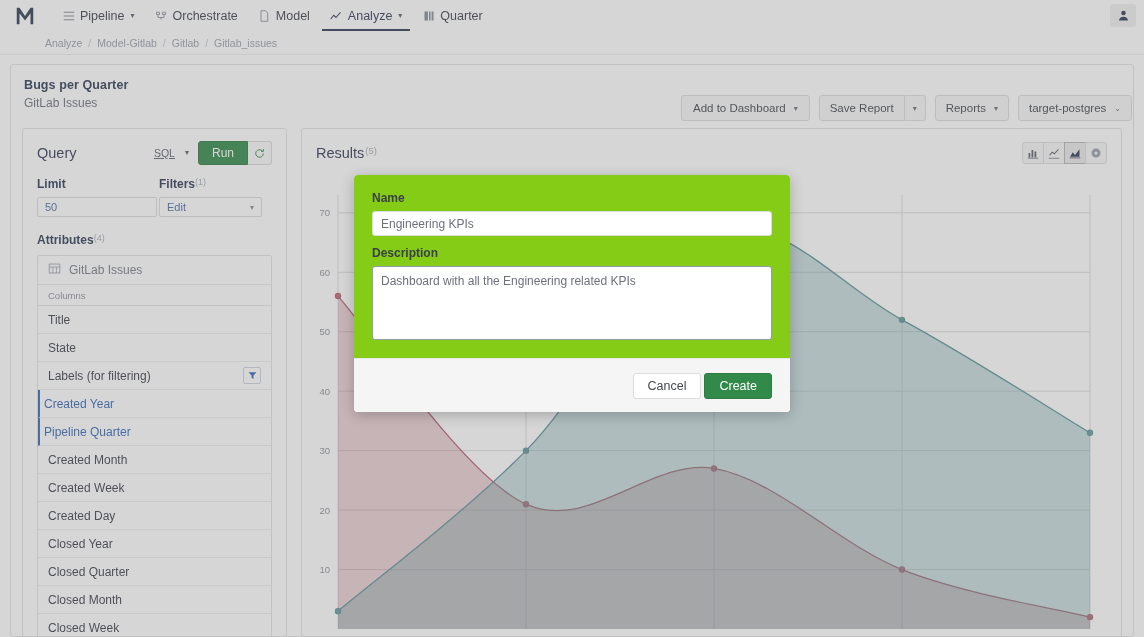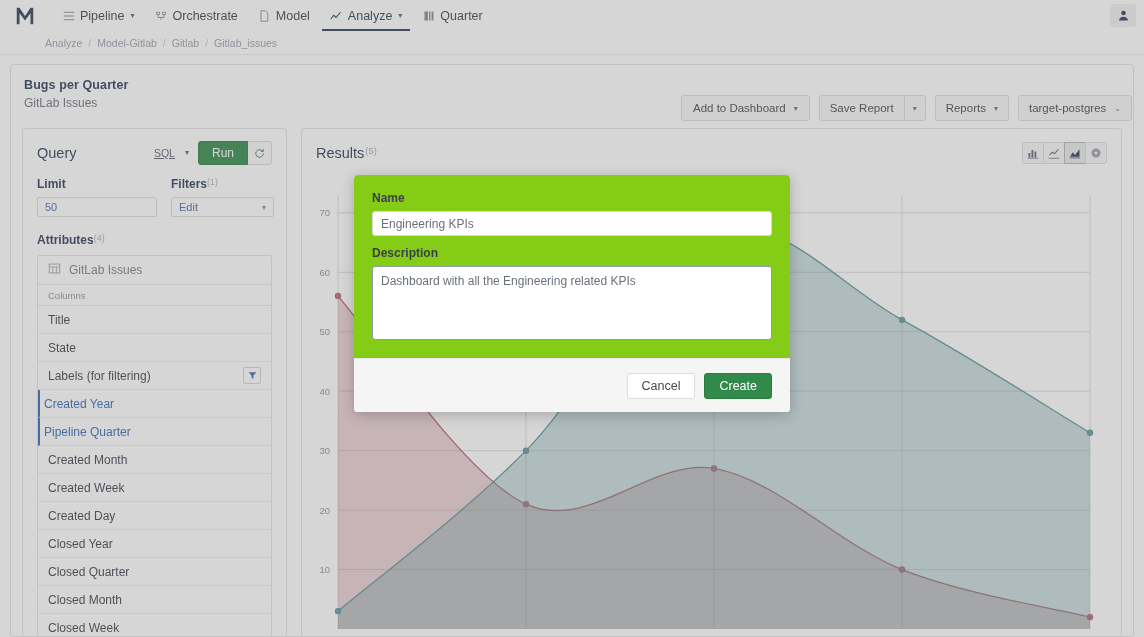--- a/index.html
+++ b/index.html
@@ -109,21 +109,21 @@
     border:1px solid #2c7c43; border-radius:3px 0 0 3px; cursor:pointer;
   }
   .refresh-btn {
     width:24px; height:24px; border:1px solid #d8d8d8; border-left:none;
     border-radius:0 3px 3px 0; background:#fafafa;
     display:flex; align-items:center; justify-content:center; cursor:pointer;
     color:#31894a; font-size:11px;
   }
 
   .qbody { padding: 0 14px; }
-  .field-row { display:flex; gap:14px; }
+  .field-row { display:flex; gap:2px; }
   .field { }
   .field-label { font-size:12px; font-weight:bold; color:#2f3a56; margin-bottom:6px; display:block; }
   .field-label .cnt { font-weight:normal; font-size:9px; color:#a9aeb7; vertical-align:top;}
   .limit-input {
     width:120px; height:20px; border:1px solid #dcdcdc; border-radius:2px;
     background:#fff; font-size:11px; color:#4a6fa5; padding:0 7px;
     font-family:"Liberation Sans", sans-serif;
   }
   .filters-select {
     width:103px; height:20px; border:1px solid #dcdcdc; border-radius:2px;
@@ -203,21 +203,21 @@
   }
   .mtextarea {
     width:100%; height:74px; border:1px solid #8e9bb0; border-radius:3px;
     font-size:12px; color:#6b717c; padding:7px 8px; background:#fff;
     resize:none; font-family:"Liberation Sans", sans-serif; line-height:1.3;
     outline:none;
   }
   .mgap { height:10px; }
   .modal-foot {
     height:54px; background:#f5f5f5; border-top:1px solid #e6e6e6;
-    display:flex; align-items:center; justify-content:flex-end; gap:9px; padding:0 18px;
+    display:flex; align-items:center; justify-content:flex-end; gap:3px; padding:0 18px;
   }
   .mbtn {
     height:26px; padding:0 14px; border-radius:3px; font-size:12.5px;
     display:flex; align-items:center; cursor:pointer;
   }
   .mbtn.cancel { background:#fff; border:1px solid #dcdcdc; color:#44484f; }
   .mbtn.create { background:#31894a; border:1px solid #2c7c43; color:#fff; }
 </style>
 </head>
 <body>

